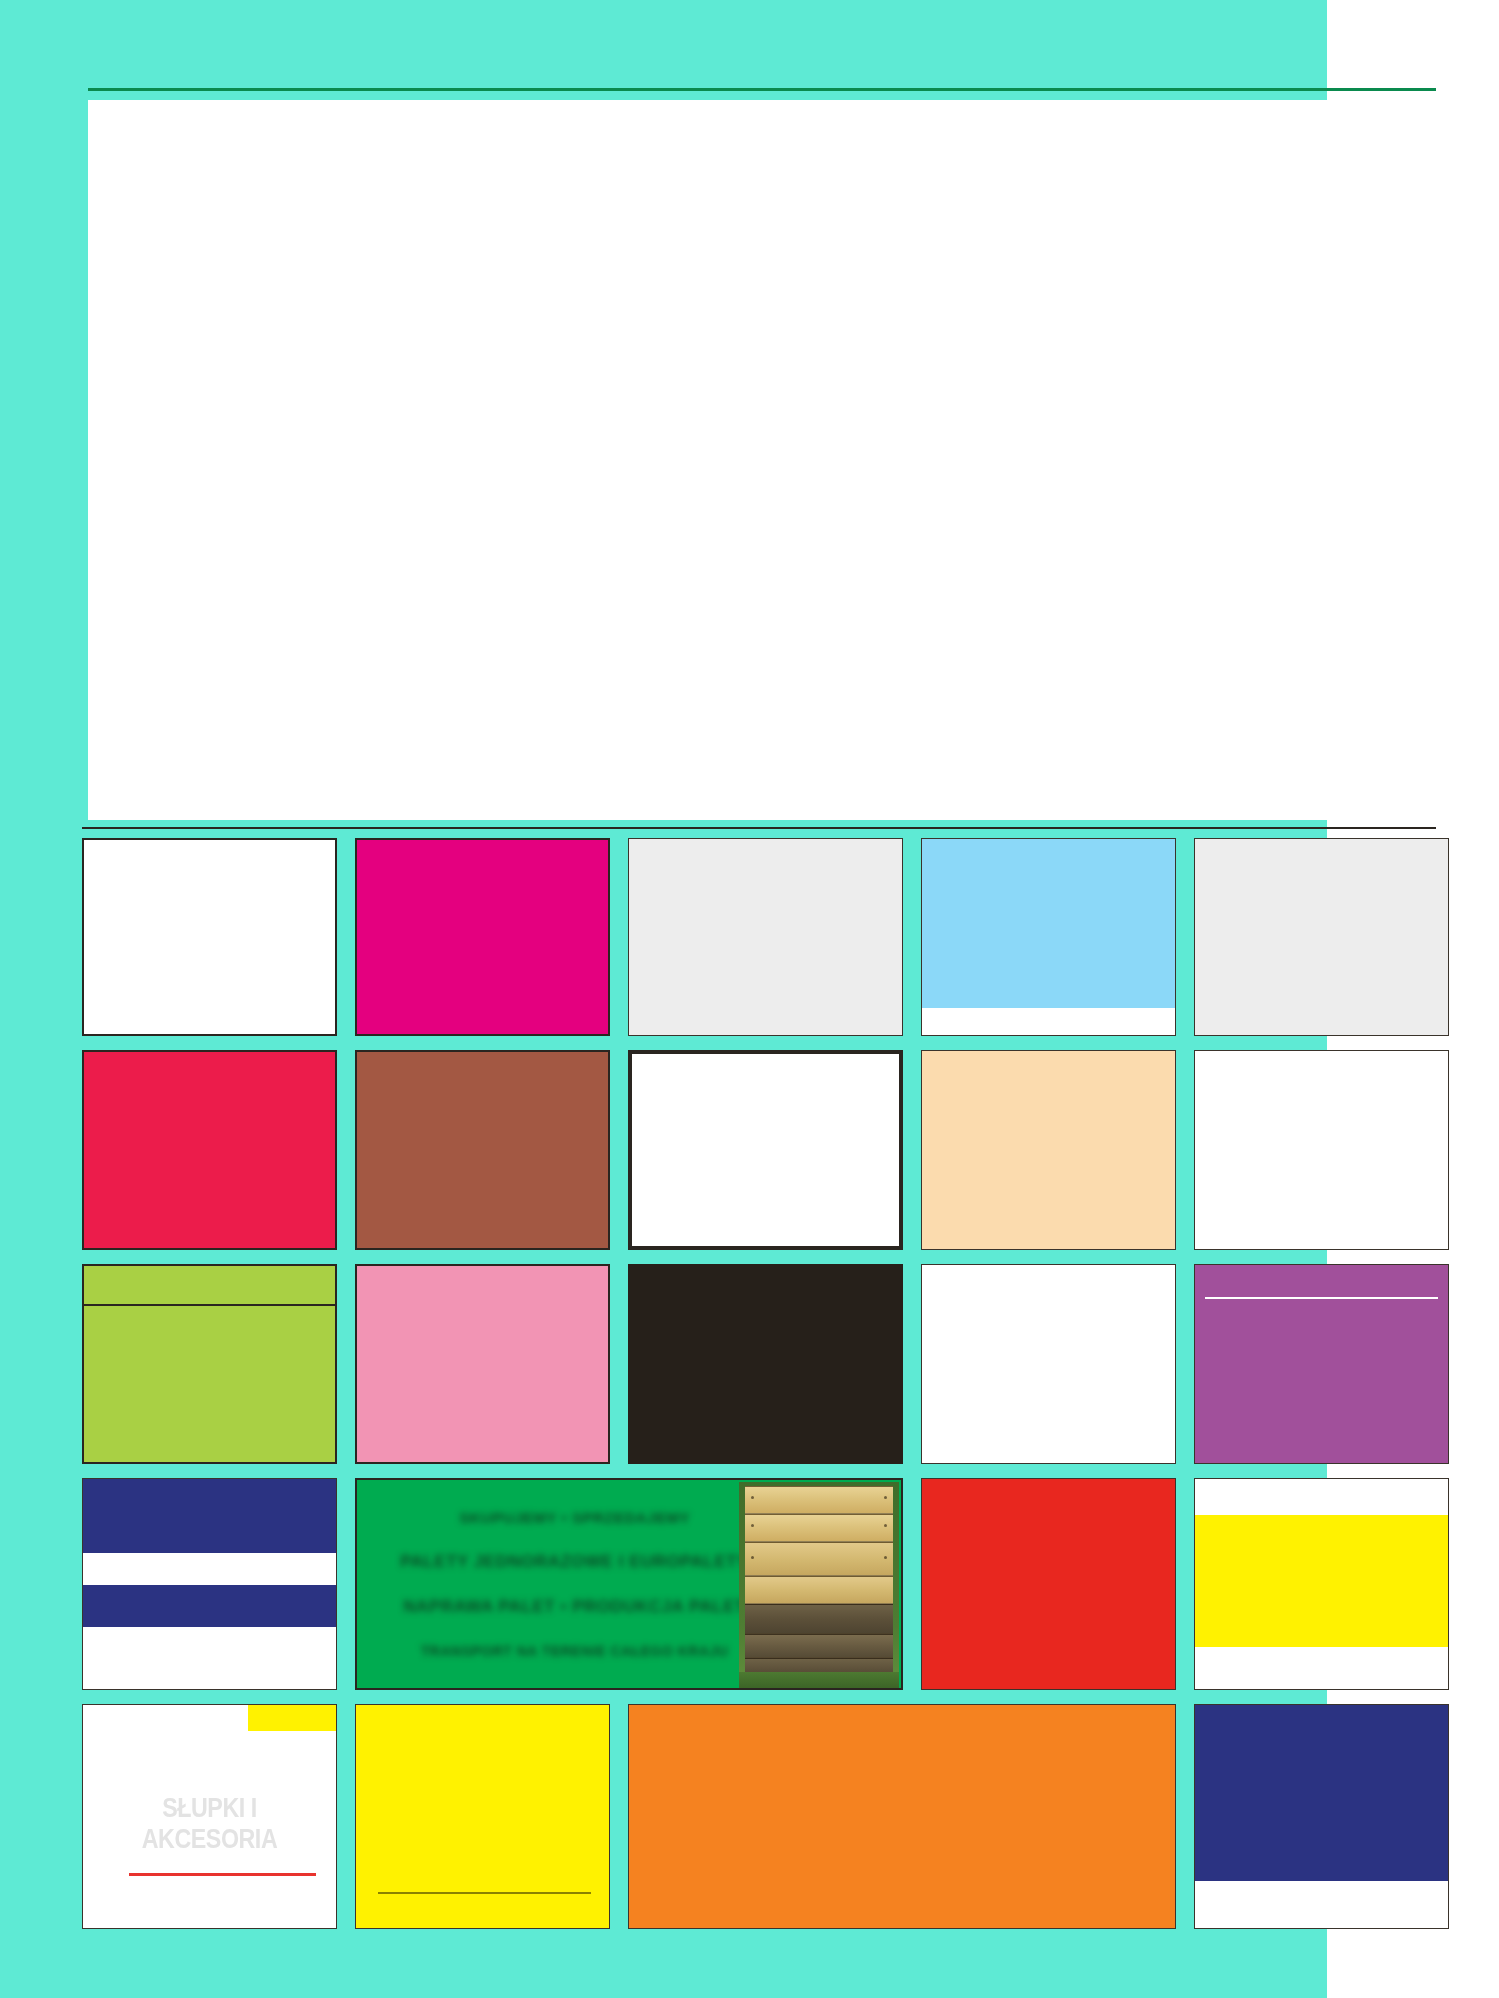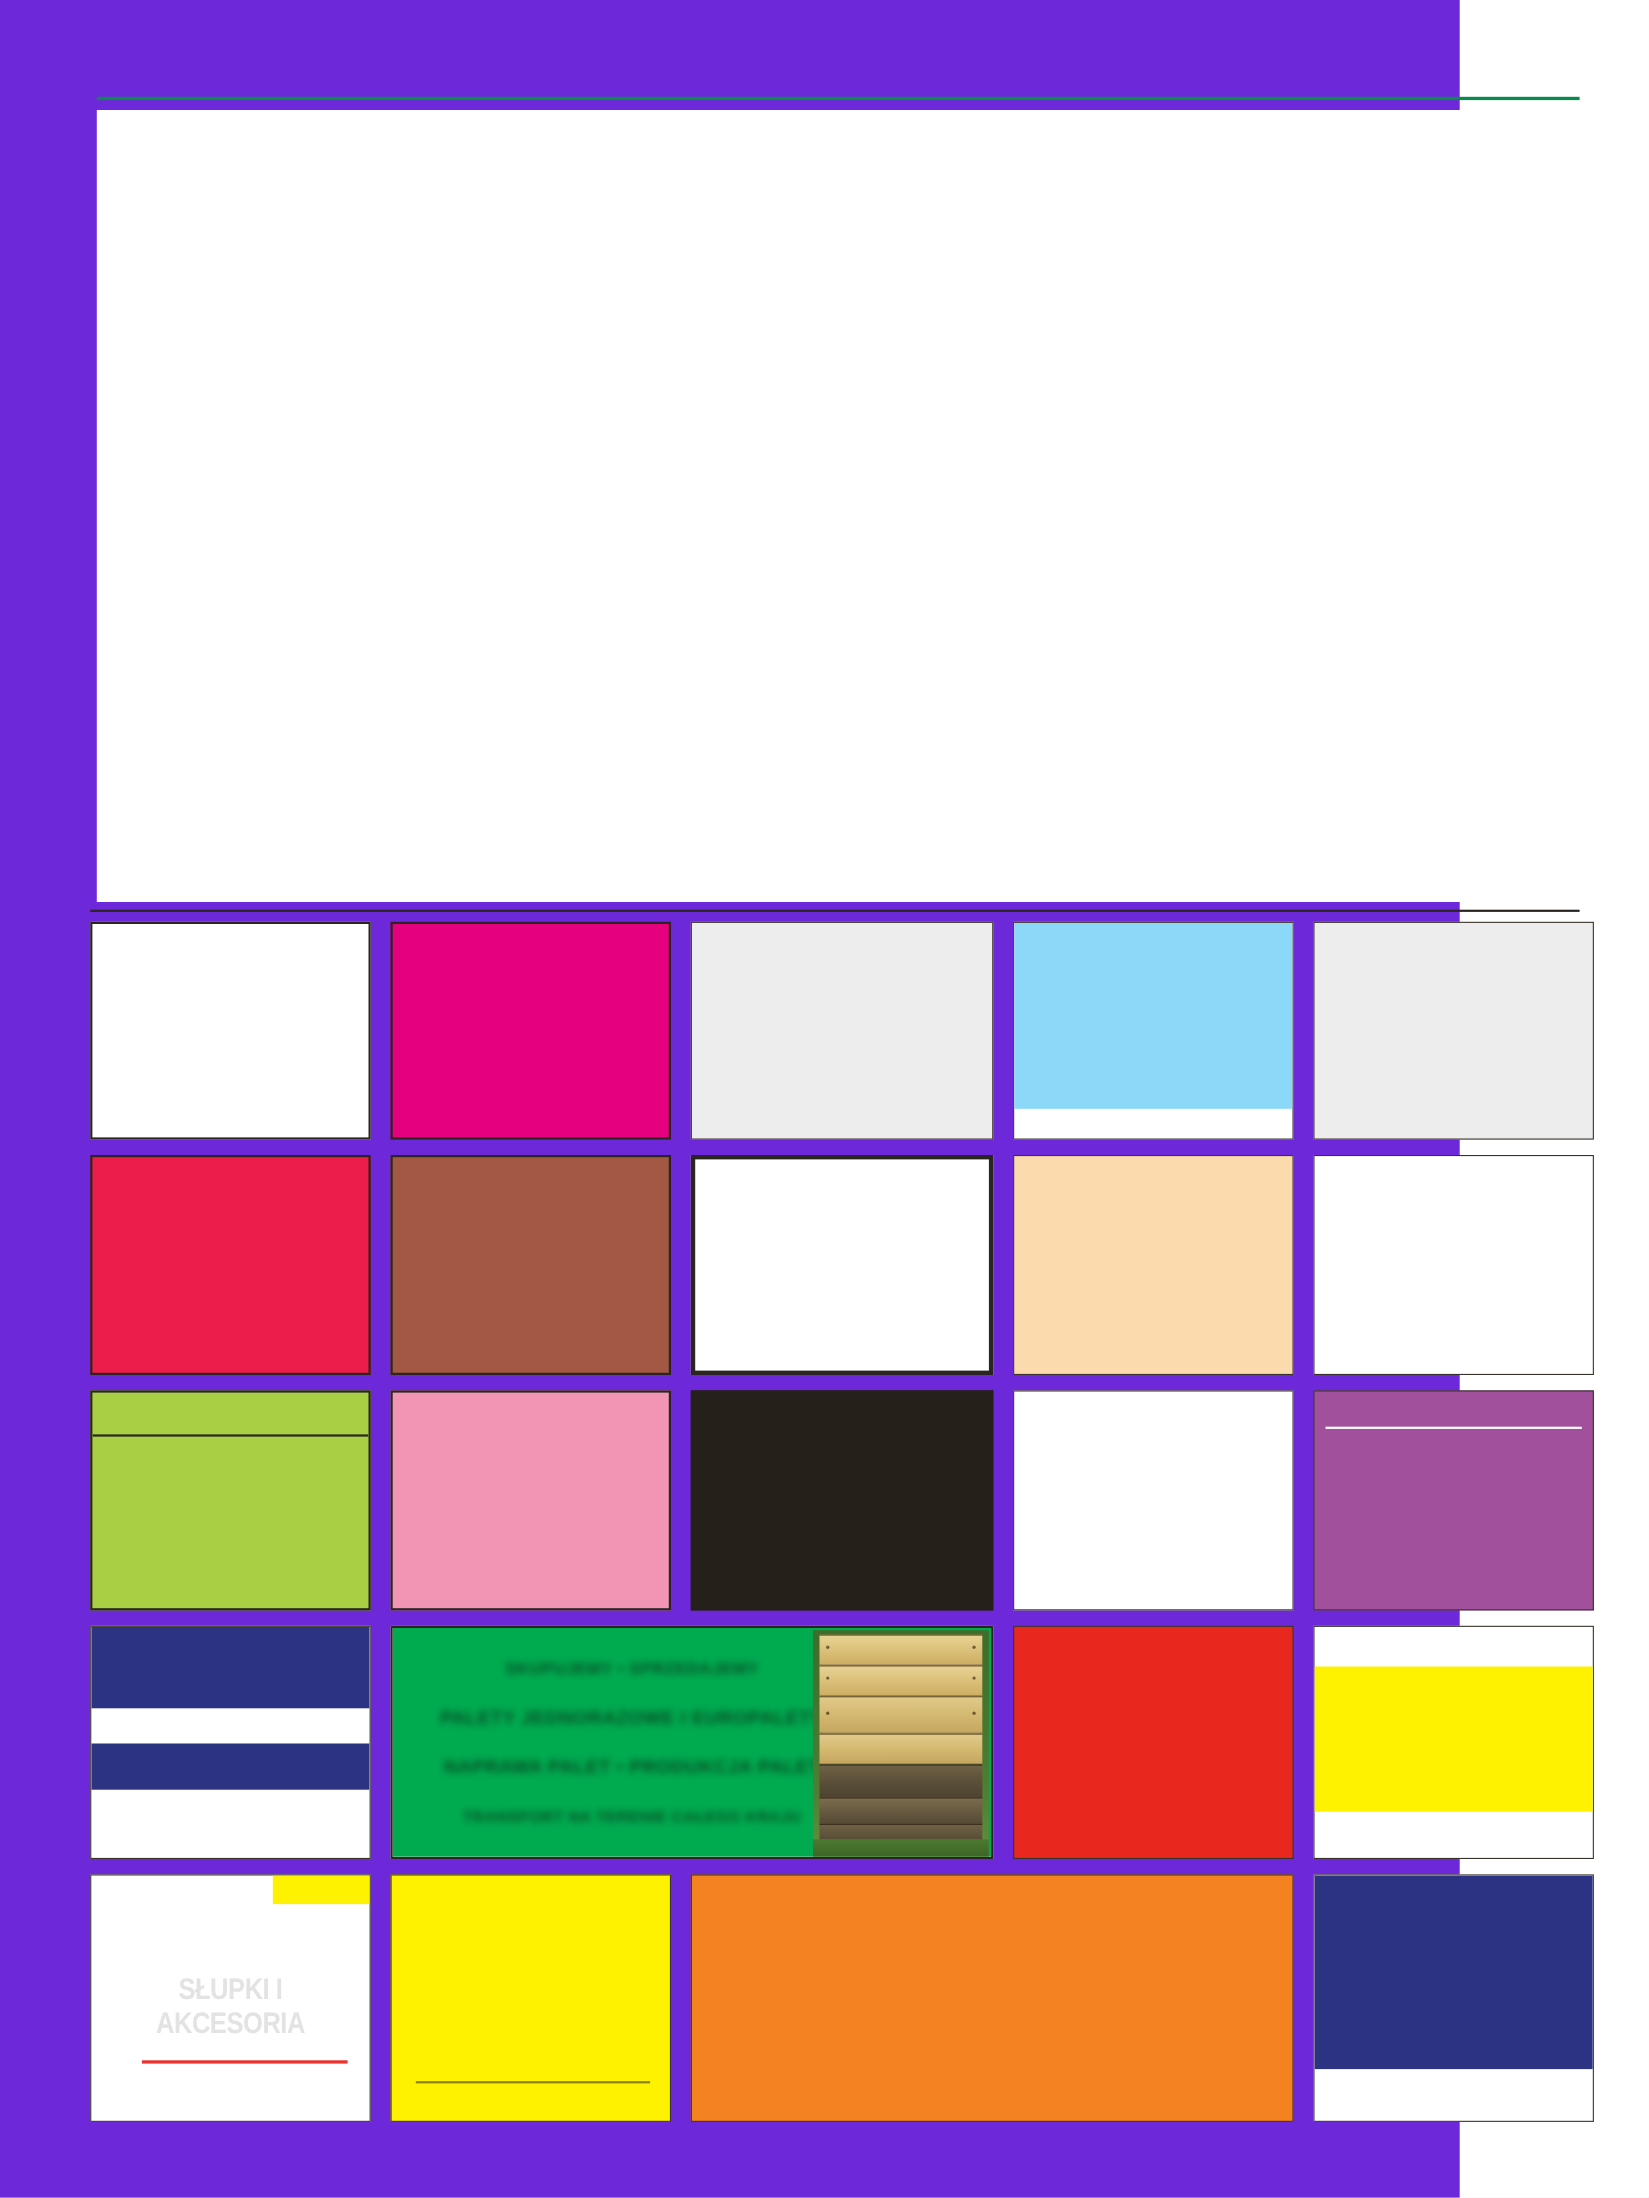--- a/index.html
+++ b/index.html
@@ -12,21 +12,21 @@
     height: 1998px;
     font-family: "Liberation Sans", sans-serif;
     overflow: hidden;
     position: relative;
   }
 
   .page {
     position: relative;
     width: 1327px;
     height: 1998px;
-    background: #6d28d9;
+    background: #5eead4;
   }
 
   
   .top-rule {
     position: absolute;
     left: 88px;
     top: 88px;
     width: 1348px;
     height: 3px;
     background: #0a8a4e;

